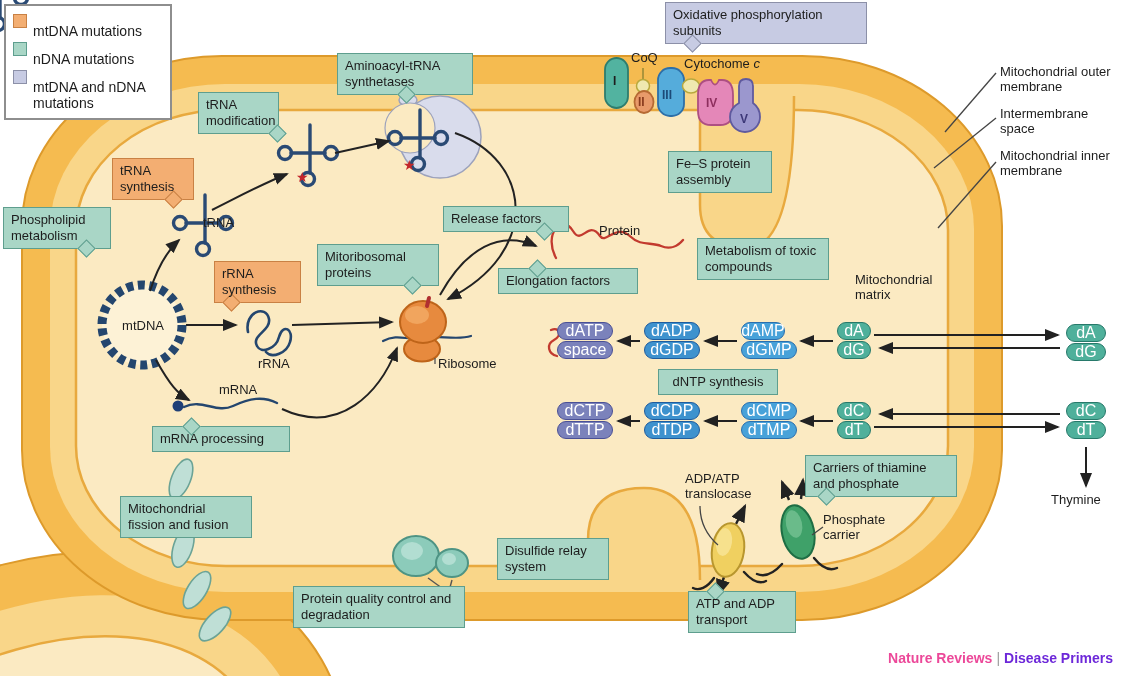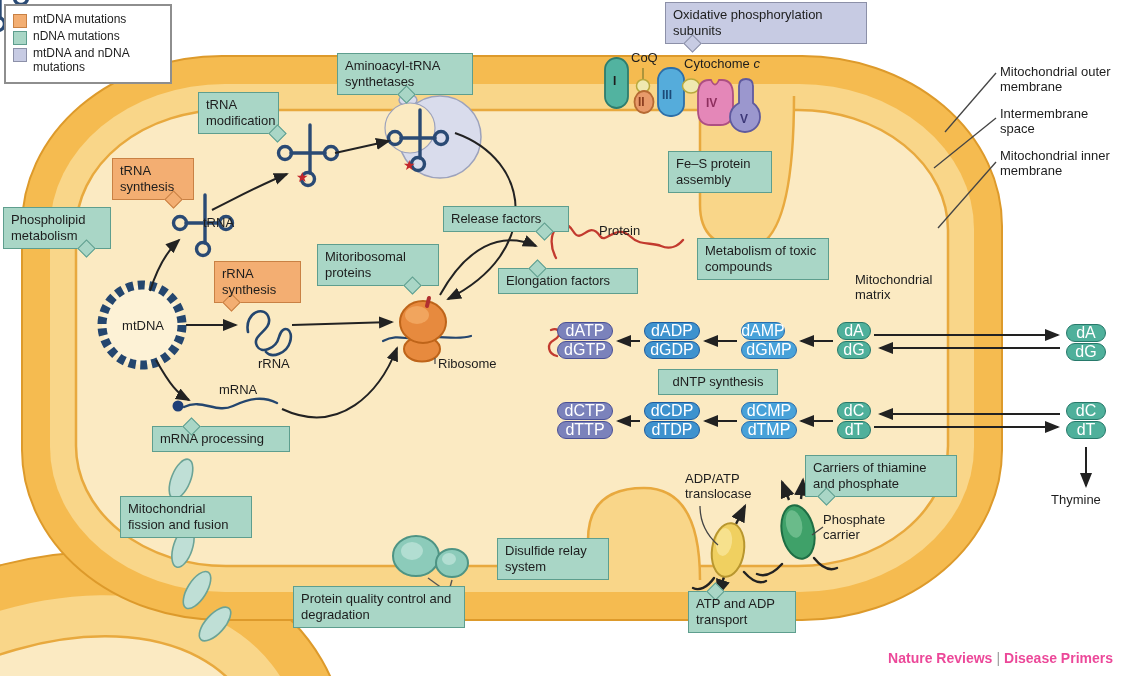--- a/index.html
+++ b/index.html
@@ -46,21 +46,21 @@
     box-sizing:border-box;
   }
   .legend-row { display:flex; align-items:flex-start; margin:2px 0; }
   .swatch {
     width:14px; height:14px; flex:0 0 14px; margin:1px 6px 0 0;
     border:1.4px solid; box-sizing:border-box;
   }
   .sw-orange   { background:#f3ae72; border-color:#c98144; }
   .sw-teal     { background:#a9d6c6; border-color:#5e9e8e; }
   .sw-lavender { background:#c7cbe3; border-color:#8c90a8; }
-  .legend-label { font-size:12px; line-height:1.15; color:#1d1d1d; }
+  .legend-label { font-size:14px; line-height:1.15; color:#1d1d1d;margin-top:10px; }
 
   
   .pill {
     position:absolute; z-index:2; height:18px; border-radius:9px;
     color:#ffffff; font-weight:normal; font-size:16px;
     display:flex; align-items:center; justify-content:center;
     border:1.5px solid; box-sizing:border-box;
   }
   .ntp { background:#7b82bb; border-color:#4a5096; }
   .ndp { background:#3e92ce; border-color:#1f5c9e; }
@@ -69,21 +69,21 @@
 
   .star { position:absolute; z-index:3; color:#c3272b; font-size:14px; line-height:1; }
 
   
   .footer {
     position:absolute; right:8px; bottom:10px; z-index:3;
     font-size:14px; font-weight:bold; white-space:nowrap;
   }
   .footer .journal { color:#ec4899;text-align:right; }
   .footer .sep     { color:#9a9a9a; font-weight:normal; padding:0 4px; }
-  .footer .pub     { color:#ec4899; }
+  .footer .pub     { color:#6d28d9; }
 </style>
 </head>
 <body>
 
 <div class="stage">
 
   <svg class="bg" width="1121" height="676" viewBox="0 0 1121 676">
     <defs>
       <marker id="ah" markerWidth="9" markerHeight="8" refX="6.5" refY="3" orient="auto">
         <path d="M0,0 L7.5,3 L0,6 Z" fill="#222"></path>
@@ -354,21 +354,21 @@
   <div class="plain wrap" style="left:1000px; top:148px; width:118px;">Mitochondrial inner membrane</div>
   <div class="plain wrap" style="left:855px; top:272px; width:110px;">Mitochondrial matrix</div>
   <div class="plain wrap" style="left:685px; top:471px; width:100px;">ADP/ATP translocase</div>
   <div class="plain wrap" style="left:823px; top:512px; width:88px;">Phosphate carrier</div>
   <div class="plain" style="left:1051px; top:492px;">Thymine</div>
 
   <div class="star" style="left:296px; top:170px;">★</div>
   <div class="star" style="left:403px; top:158px;">★</div>
 
   <div class="pill ntp" style="left:557px; top:322px; width:56px;">dATP</div>
-  <div class="pill ntp" style="left:557px; top:341px; width:56px;">dGTP</div>
+  <div class="pill ntp" style="left:557px; top:341px; width:56px;">space</div>
   <div class="pill ndp" style="left:644px; top:322px; width:56px;">dADP</div>
   <div class="pill ndp" style="left:644px; top:341px; width:56px;">dGDP</div>
   <div class="pill nmp" style="left:741px; top:322px; width:44px;">dAMP</div>
   <div class="pill nmp" style="left:741px; top:341px; width:56px;">dGMP</div>
   <div class="pill nuc" style="left:837px; top:322px; width:34px;">dA</div>
   <div class="pill nuc" style="left:837px; top:341px; width:34px;">dG</div>
   <div class="pill nuc" style="left:1066px; top:324px; width:40px;">dA</div>
   <div class="pill nuc" style="left:1066px; top:343px; width:40px;">dG</div>
 
   <div class="pill ntp" style="left:557px; top:402px; width:56px;">dCTP</div>

